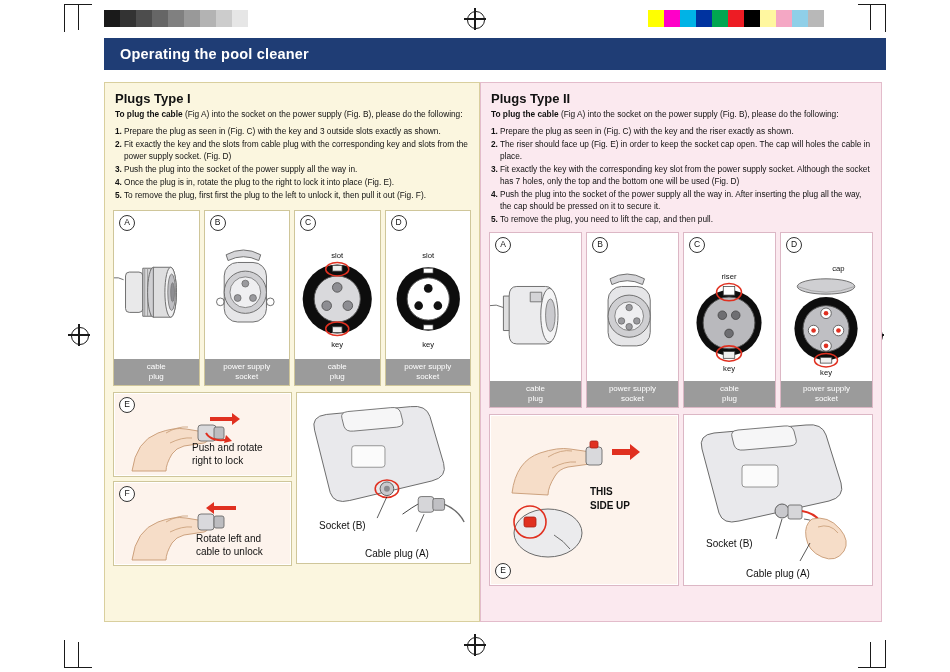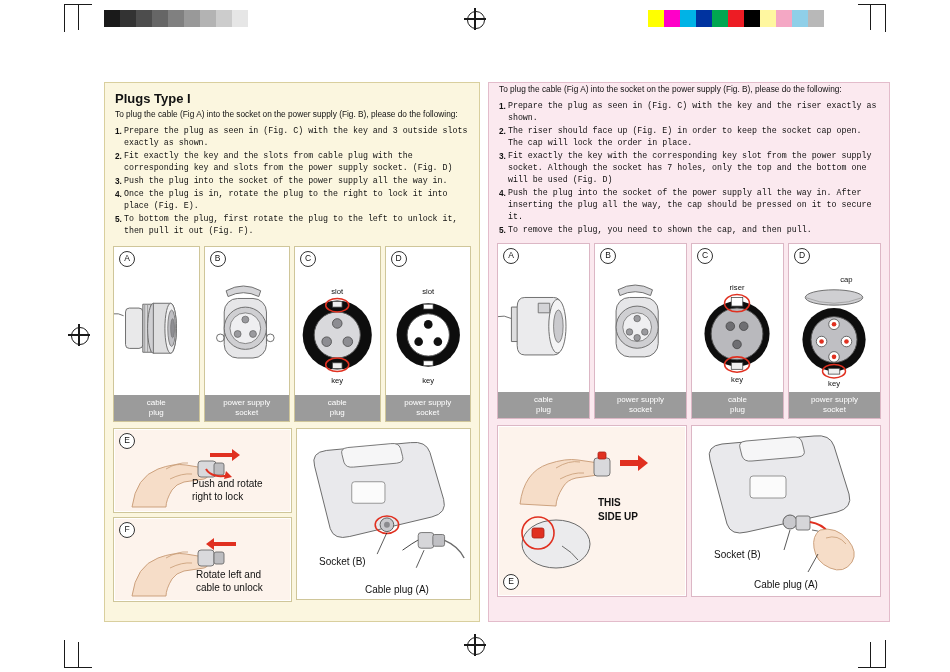--- a/index.html
+++ b/index.html
@@ -23,32 +23,32 @@
   .colorbar div{width:16px;height:17px;}
 
   
   .page{position:absolute;left:64px;top:20px;width:822px;height:628px;}
   .titlebar{
     position:absolute;left:40px;top:18px;width:782px;height:32px;
     background:#1f3d75;color:#ffffff;display:flex;align-items:center;
   }
   .titlebar .tt{font-size:14.5px;font-weight:bold;padding-left:16px;letter-spacing:.2px;}
 
-  .body-row{position:absolute;left:40px;top:62px;width:782px;height:540px;display:flex;gap:8px;}
+  .body-row{position:absolute;left:40px;top:62px;width:782px;height:540px;display:flex;}
   .col{position:relative;}
   .colL{width:374px;background:#fbf6df;border:1px solid #d9cf9e;}
   .colR{width:400px;background:#fbe9ef;border:1px solid #e3bccb;}
 
   .colhead{font-size:13px;font-weight:bold;color:#111;padding:8px 10px 2px 10px;}
   .colbody{font-size:8.3px;line-height:1.45;color:#111;padding:0 10px 4px 10px;}
-  .colbody b{font-weight:normal;}
+  .colbody b{font-weight:bold;}
   .steps{margin:5px 0 0 0;padding:0;list-style:none;}
   .steps li{display:flex;gap:2px;margin-bottom:1px;}
   .steps li .n{font-weight:bold;flex:0 0 auto;}
-  .steps li .t{flex:1 1 auto;font-family:Liberation Mono, monospace;}
+  .steps li .t{flex:1 1 auto;}
 
   
   .figrow{display:flex;gap:4px;padding:0 8px;}
   .fig{background:#ffffff;border:1px solid #cfc69a;position:relative;}
   .figR{border:1px solid #dcb7c5;}
   .fig .lbl{
     position:absolute;left:5px;top:4px;width:14px;height:14px;border:1px solid #333;border-radius:50%;
     font-size:8.5px;line-height:13px;text-align:center;background:#fff;color:#111;
   }
   .fig .cap{
@@ -132,20 +132,23 @@
   </div>
 <div class="regmark" style="left:68px;top:324px;">
     <div class="regcircle"></div>
   </div>
 <div class="regmark" style="left:862px;top:324px;">
     <div class="regcircle"></div>
   </div>
 
 <div class="page">
 
+  <div class="titlebar">
+    <span class="tt">Operating the pool cleaner</span>
+  </div>
 
   <div class="body-row">
 
     <div class="col colL">
 
       <div class="colhead">Plugs Type I</div>
       <div class="colbody">
         <b>To plug the cable</b><span> (Fig A) into the socket on the power supply (Fig. B), please do the following:</span>
         <ul class="steps">
           <li>
@@ -159,21 +162,21 @@
           <li>
               <span class="n">3.</span>
               <span class="t">Push the plug into the socket of the power supply all the way in.</span>
             </li>
           <li>
               <span class="n">4.</span>
               <span class="t">Once the plug is in, rotate the plug to the right to lock it into place (Fig. E).</span>
             </li>
           <li>
               <span class="n">5.</span>
-              <span class="t">To bottom the plug, first rotate the plug to the left to unlock it, then pull it out (Fig. F).</span>
+              <span class="t">To remove the plug, first first the plug to the left to unlock it, then pull it out (Fig. F).</span>
             </li>
         </ul>
       </div>
 
       <div class="figrow" style="margin-top:4px;">
 
         <div class="fig" style="width:88px;height:174px;">
           <svg class="figart" viewBox="0 0 88 174">
             <g transform="translate(8,40)">
               <rect x="4" y="20" width="18" height="42" rx="4" fill="#e9e9ea" stroke="#6b6b6b" stroke-width="1"></rect>
@@ -301,42 +304,43 @@
             <path d="M130,122 l-8,18" stroke="#111" stroke-width="0.7"></path>
           </svg>
           <div class="note" style="left:22px;top:126px;">Socket (B)</div>
           <div class="note" style="left:68px;top:154px;">Cable plug (A)</div>
         </div>
       </div>
     </div>
 
     <div class="col colR">
 
+      <div class="colhead">Plugs Type II</div>
       <div class="colbody">
         <b>To plug the cable</b><span> (Fig A) into the socket on the power supply (Fig. B), please do the following:</span>
         <ul class="steps">
           <li>
               <span class="n">1.</span>
               <span class="t">Prepare the plug as seen in (Fig. C) with the key and the riser exactly as shown.</span>
             </li>
           <li>
               <span class="n">2.</span>
-              <span class="t">The riser should face up  (Fig. E) in order to keep the socket cap open. The cap will lock the order in place.</span>
+              <span class="t">The riser should face up  (Fig. E) in order to keep the socket cap open. The cap will holes the cable in place.</span>
             </li>
           <li>
               <span class="n">3.</span>
               <span class="t">Fit exactly the key with the corresponding key slot from the power supply socket. Although the socket has 7 holes, only the top and the bottom one will be used (Fig. D)</span>
             </li>
           <li>
               <span class="n">4.</span>
               <span class="t">Push the plug into the socket of the power supply all the way in. After inserting the plug all the way, the cap should be pressed on it to secure it.</span>
             </li>
           <li>
               <span class="n">5.</span>
-              <span class="t">To remove the plug, you need to shown the cap, and then pull.</span>
+              <span class="t">To remove the plug, you need to lift the cap, and then pull.</span>
             </li>
         </ul>
       </div>
 
       <div class="figrow" style="margin-top:2px;">
 
         <div class="fig figR" style="width:95px;height:174px;">
           <svg class="figart" viewBox="0 0 95 174">
             <g transform="translate(8,44)">
               <path d="M6,18 h14 v36 h-14 z" fill="#dededf" stroke="#6b6b6b" stroke-width="1"></path>

